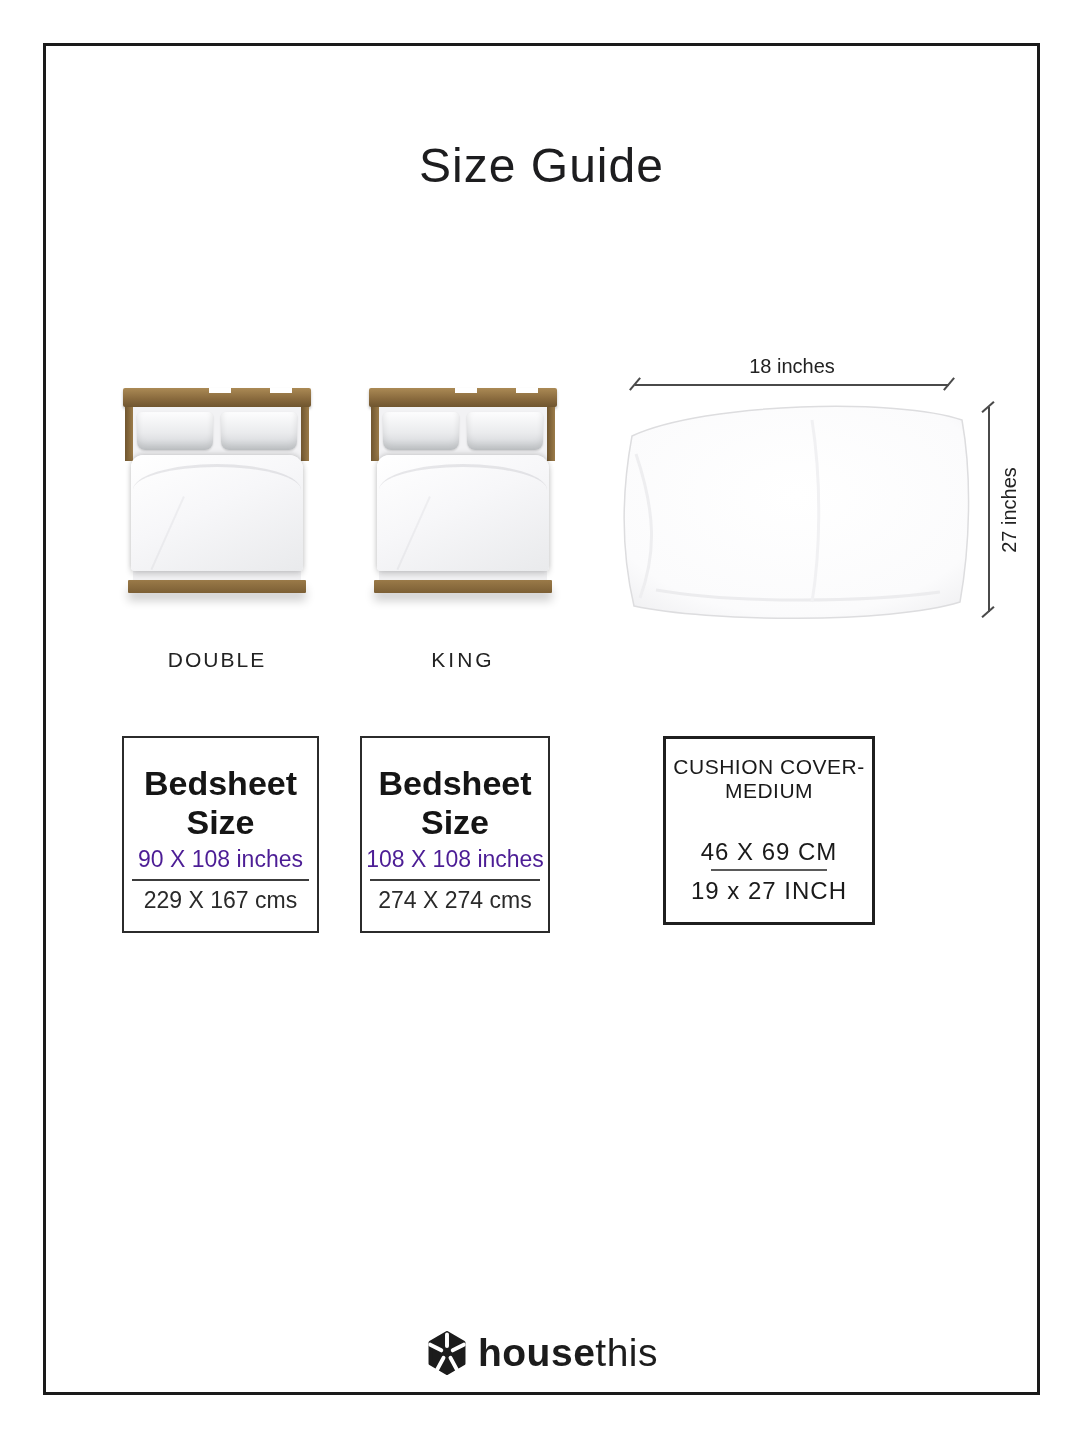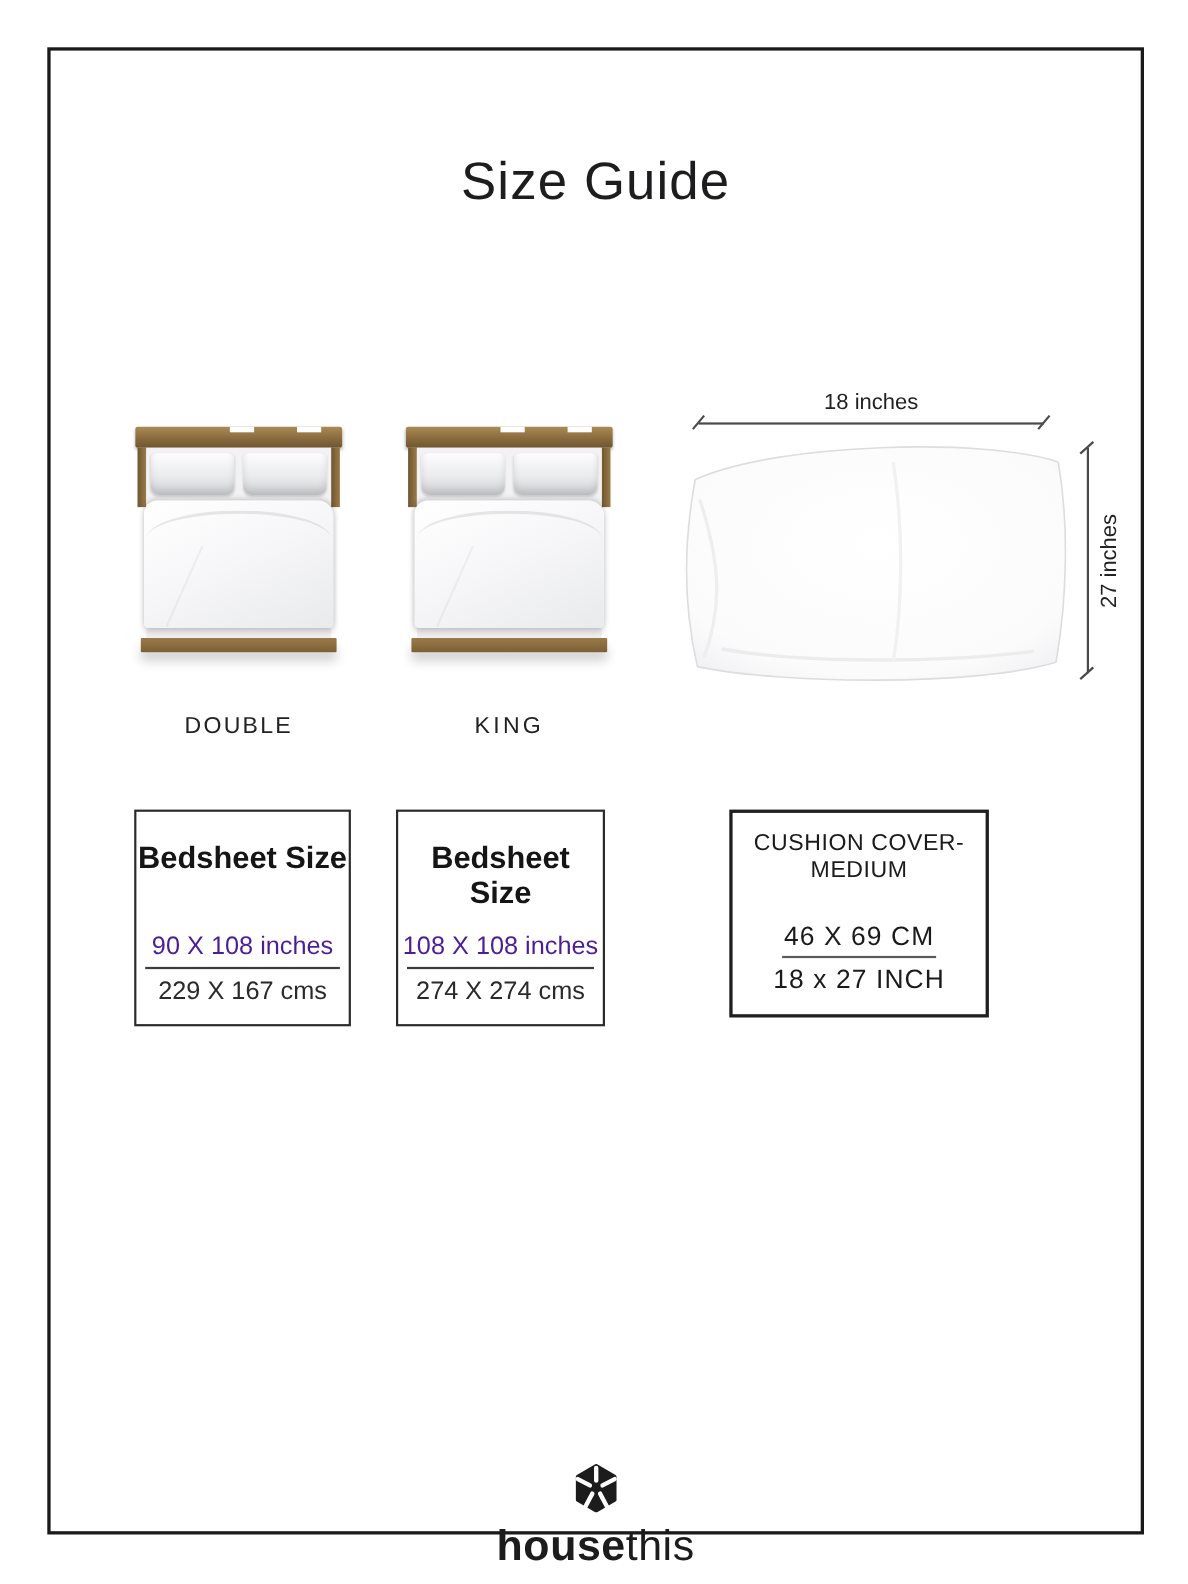--- a/index.html
+++ b/index.html
@@ -58,41 +58,41 @@
   .tick { position:absolute; width:2px; height:16px; background:#4a4a4a; }
   .tick-h1 { left:588px; top:330px; transform:rotate(40deg); }
   .tick-h2 { left:902px; top:330px; transform:rotate(40deg); }
   .tick-v1 { left:941px; top:353px; transform:rotate(48deg); }
   .tick-v2 { left:941px; top:558px; transform:rotate(48deg); }
 
   
   .sizebox { position:absolute; top:690px; border:2px solid #2b2b2b; background:#fff; }
   .box-1 { left:76px;  width:197px; height:197px; }
   .box-2 { left:314px; width:190px; height:197px; }
-  .box-3 { left:617px; width:236px; height:189px; border-width:3px; border-color:#1f1f1f; }
+  .box-3 { left:617px; width:212px; height:189px; border-width:3px; border-color:#1f1f1f; }
   .box-title { position:absolute; top:26px; left:0; right:0; text-align:center;
-               font-size:28px; font-weight:700; color:#151515; }
+               font-size:34px; font-weight:700; color:#151515; }
   .box-title-cushion { position:absolute; top:16px; left:0; right:0; text-align:center;
                font-size:21px; font-weight:400; letter-spacing:0.5px; color:#1a1a1a; }
   .box-val-1 { position:absolute; top:108px; left:0; right:0; text-align:center;
                font-size:23px; color:#4c1d95; }
   .box-rule  { position:absolute; top:141px; left:8px; right:8px; border-top:2px solid #3c3c3c; }
   .box-val-2 { position:absolute; top:149px; left:0; right:0; text-align:center;
                font-size:23px; color:#2a2a2a; }
   .cushion-val-1 { position:absolute; top:99px; left:0; right:0; text-align:center;
                font-size:24px; font-weight:500; letter-spacing:1px; color:#1a1a1a; }
   .cushion-rule  { position:absolute; top:130px; left:45px; right:45px; border-top:2px solid #5a5a5a; }
   .cushion-val-2 { position:absolute; top:138px; left:0; right:0; text-align:center;
                font-size:24px; font-weight:500; letter-spacing:1px; color:#1a1a1a; }
 
   
   .note { position:absolute; left:0; right:0; top:1092px; text-align:center;
           font-size:35px; color:#2c2c2c; line-height:1.45; }
   .logo { position:absolute; left:0; right:0; top:1285px; display:flex;
-          justify-content:center; align-items:center; gap:9px;flex-direction:column; }
+          justify-content:center; align-items:center; gap:9px; }
   .logo-mark { width:44px; height:44px; display:block; }
   .logo-text { font-size:39px; color:#1c1c1c; letter-spacing:0.5px; }
   .logo-text .bold { font-weight:800; }
   .logo-text .light { font-weight:400; }
 </style>
 </head>
 <body>
 
 <div class="canvas">
   <div class="frame">
@@ -175,21 +175,21 @@
       <div class="box-title">Bedsheet Size</div>
       <div class="box-val-1">108 X 108 inches</div>
       <div class="box-rule"></div>
       <div class="box-val-2">274 X 274 cms</div>
     </div>
 
     <div class="sizebox box-3">
       <div class="box-title-cushion">CUSHION COVER- MEDIUM</div>
       <div class="cushion-val-1">46 X 69 CM</div>
       <div class="cushion-rule"></div>
-      <div class="cushion-val-2">18 x 27 INCH</div>
+      <div class="cushion-val-2">19 x 27 INCH</div>
     </div>
 
 
     <div class="logo">
       <svg class="logo-mark" viewBox="0 0 100 100">
         <path d="M50 4 L88 26 L88 74 L50 96 L12 74 L12 26 Z" fill="#1c1c1c" stroke="#1c1c1c" stroke-width="8" stroke-linejoin="round"></path>
         <g stroke="#ffffff" stroke-width="9" stroke-linecap="round">
           <line x1="50" y1="8" x2="50" y2="34"></line>
           <line x1="12" y1="31" x2="37" y2="44"></line>
           <line x1="88" y1="31" x2="63" y2="44"></line>

